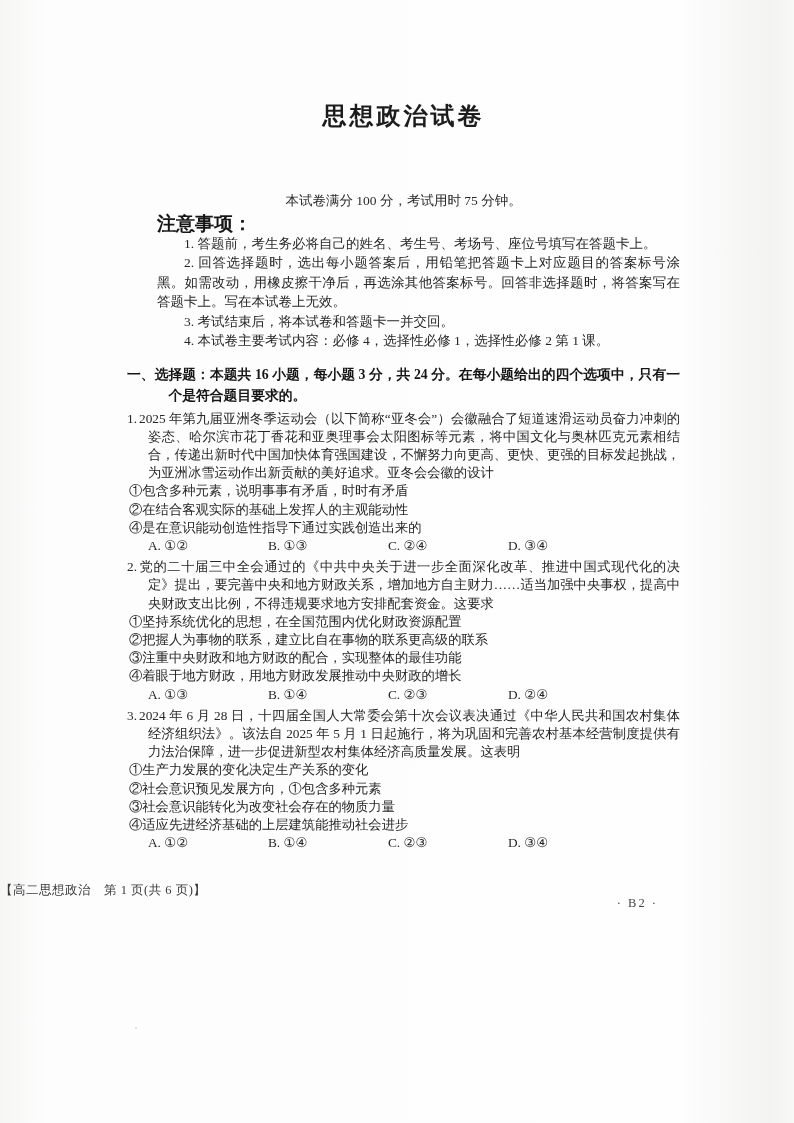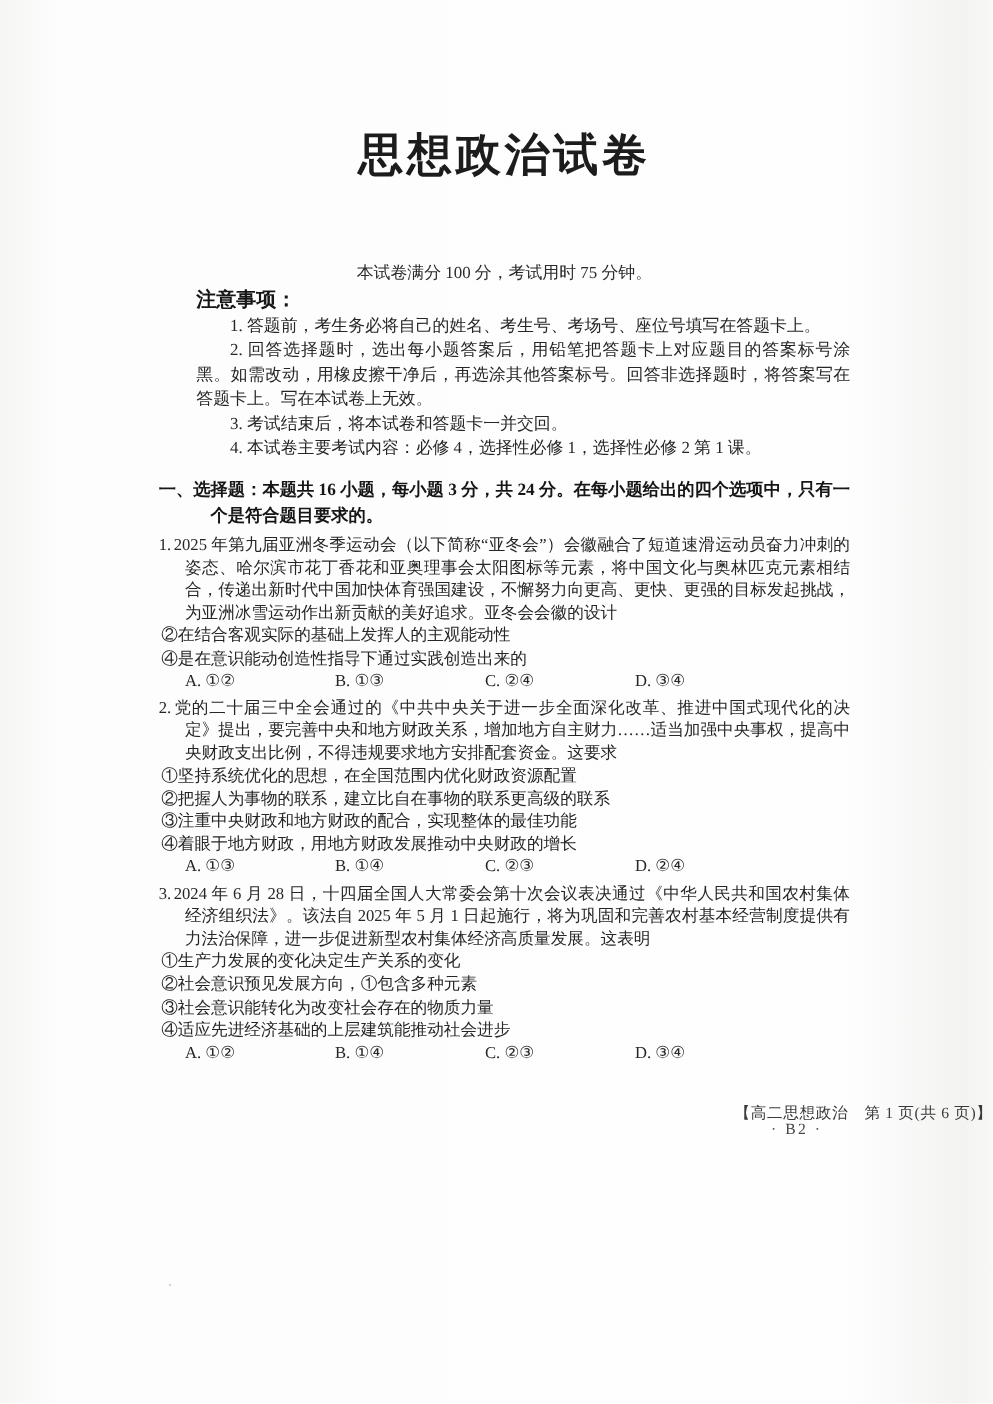--- a/index.html
+++ b/index.html
@@ -20,36 +20,36 @@
     filter: blur(0.3px);
   }
   .content {
     position: relative;
     margin: 0 114px 0 127px; 
   }
   .doc-title {
     margin-top: 100px;
     text-align: center;
     font-family: "Liberation Sans", sans-serif;
-    font-size: 36px;
+    font-size: 24px;
     font-weight: bold;
     letter-spacing: 3px;
     color: #1c1c1c;
   }
   .doc-subtitle {
     margin-top: 60px;
     text-align: center;
     font-size: 13.5px;
     color: #2a2a2a;
   }
   .notice { margin-top: 4px; font-size: 13.5px; line-height: 19.5px; }
   .notice-heading {
     margin-left: 30px;
     font-weight: bold;
-    font-size: 16px;
+    font-size: 19px;
     color: #161616;
   }
   .notice-items { margin-left: 30px; }
   .notice-items p { text-indent: 2em; text-align: justify; }
   .section-heading {
     margin-top: 13px;
     margin-bottom: 4px;
     font-weight: bold;
     font-size: 13.8px;
     line-height: 21px;
@@ -75,21 +75,21 @@
   .footer {
     position: absolute;
     top: 882px;
     left: 0;
     width: 100%;
     font-size: 12.5px;
     color: #3a3a3a;
   }
   .footer .page-info {
     display: block;
-    text-align: right;
+    text-align: left;
     letter-spacing: 0.5px;
   }
   .footer .paper-code {
     position: absolute;
     top: 14px;
     right: 136px;
     letter-spacing: 2px;
     color: #474747;
   }
   
@@ -118,20 +118,21 @@
         <p>2. 回答选择题时，选出每小题答案后，用铅笔把答题卡上对应题目的答案标号涂黑。如需改动，用橡皮擦干净后，再选涂其他答案标号。回答非选择题时，将答案写在答题卡上。写在本试卷上无效。</p>
         <p>3. 考试结束后，将本试卷和答题卡一并交回。</p>
         <p>4. 本试卷主要考试内容：必修 4，选择性必修 1，选择性必修 2 第 1 课。</p>
       </div>
     </div>
 
     <p class="section-heading">一、选择题：本题共 16 小题，每小题 3 分，共 24 分。在每小题给出的四个选项中，只有一个是符合题目要求的。</p>
 
     <div class="question">
       <p class="stem"><span class="qnum">1.</span><span>2025 年第九届亚洲冬季运动会（以下简称“亚冬会”）会徽融合了短道速滑运动员奋力冲刺的姿态、哈尔滨市花丁香花和亚奥理事会太阳图标等元素，将中国文化与奥林匹克元素相结合，传递出新时代中国加快体育强国建设，不懈努力向更高、更快、更强的目标发起挑战，为亚洲冰雪运动作出新贡献的美好追求。亚冬会会徽的设计</span></p>
+      <p class="statement">①包含多种元素，说明事事有矛盾，时时有矛盾</p>
       <p class="statement">②在结合客观实际的基础上发挥人的主观能动性</p>
       <p class="statement">④是在意识能动创造性指导下通过实践创造出来的</p>
       <div class="choices">
         <span>A. ①②</span>
         <span>B. ①③</span>
         <span>C. ②④</span>
         <span>D. ③④</span>
       </div>
     </div>
 

